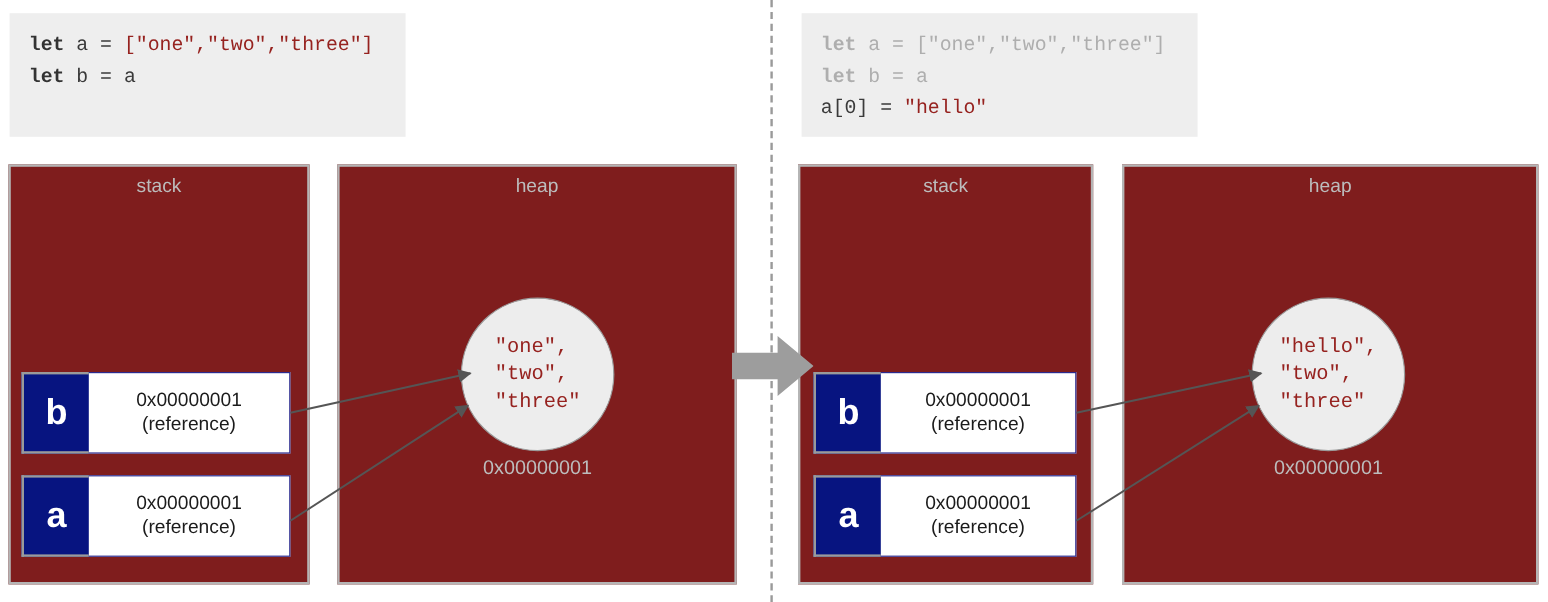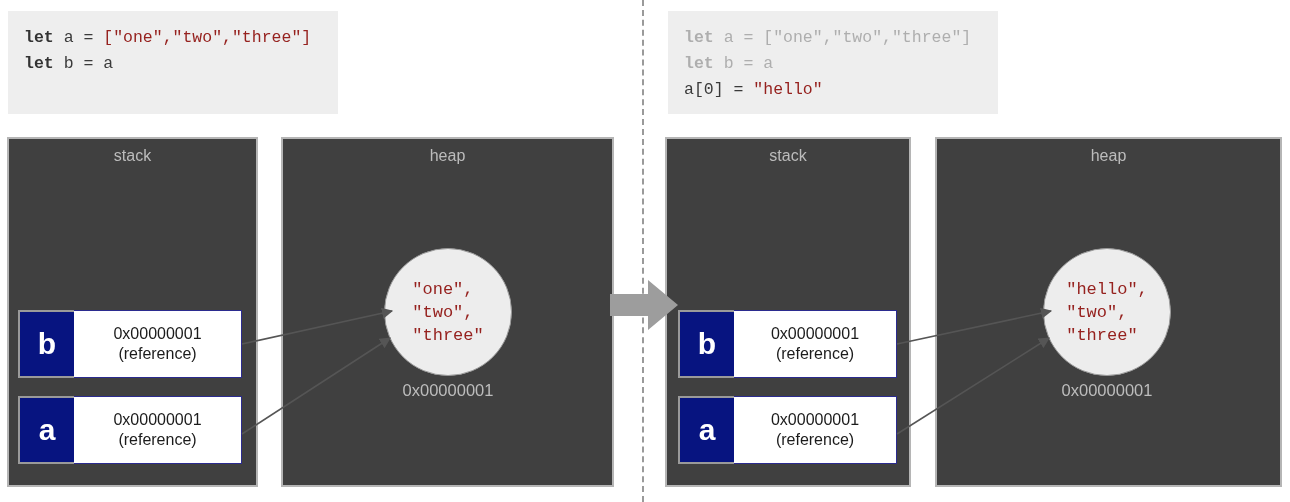--- a/index.html
+++ b/index.html
@@ -52,21 +52,21 @@
     left: 610px;
     top: 278px;
     width: 68px;
     height: 54px;
   }
 
   
   .region {
     position: absolute;
     border: 2px solid #b5b5b5;
-    background: #404040;
+    background: #7f1d1d;
     box-sizing: border-box;
   }
   .region-label {
     position: absolute;
     top: 8px;
     left: 0;
     width: 100%;
     text-align: center;
     color: #bcbcbc;
     font-size: 16px;

